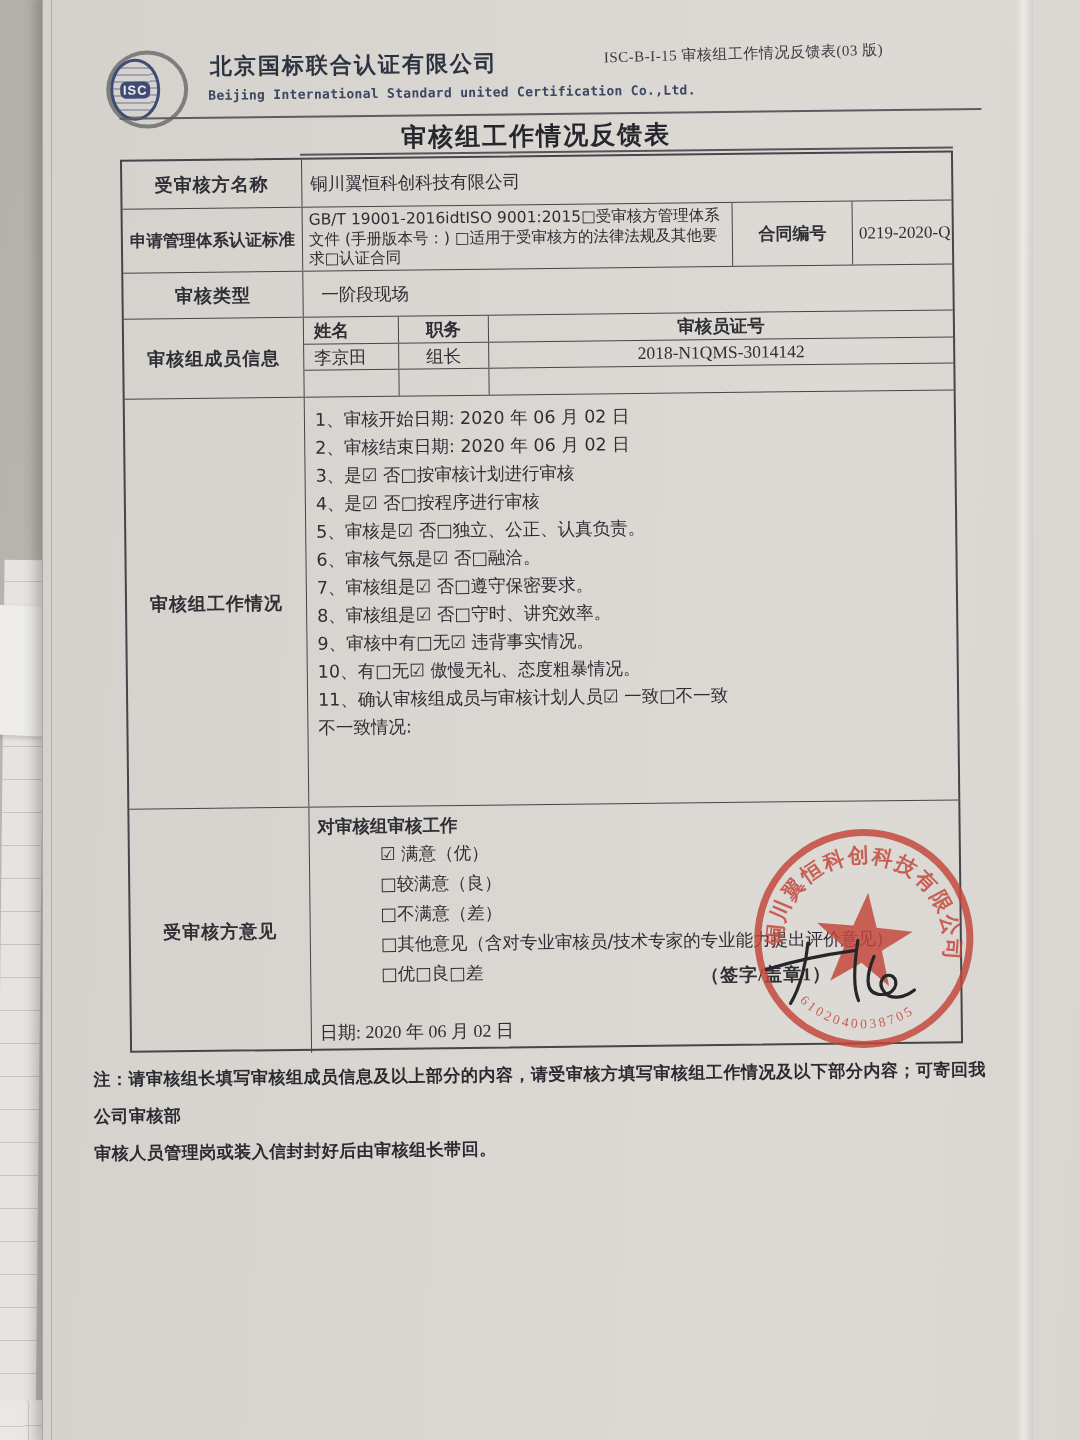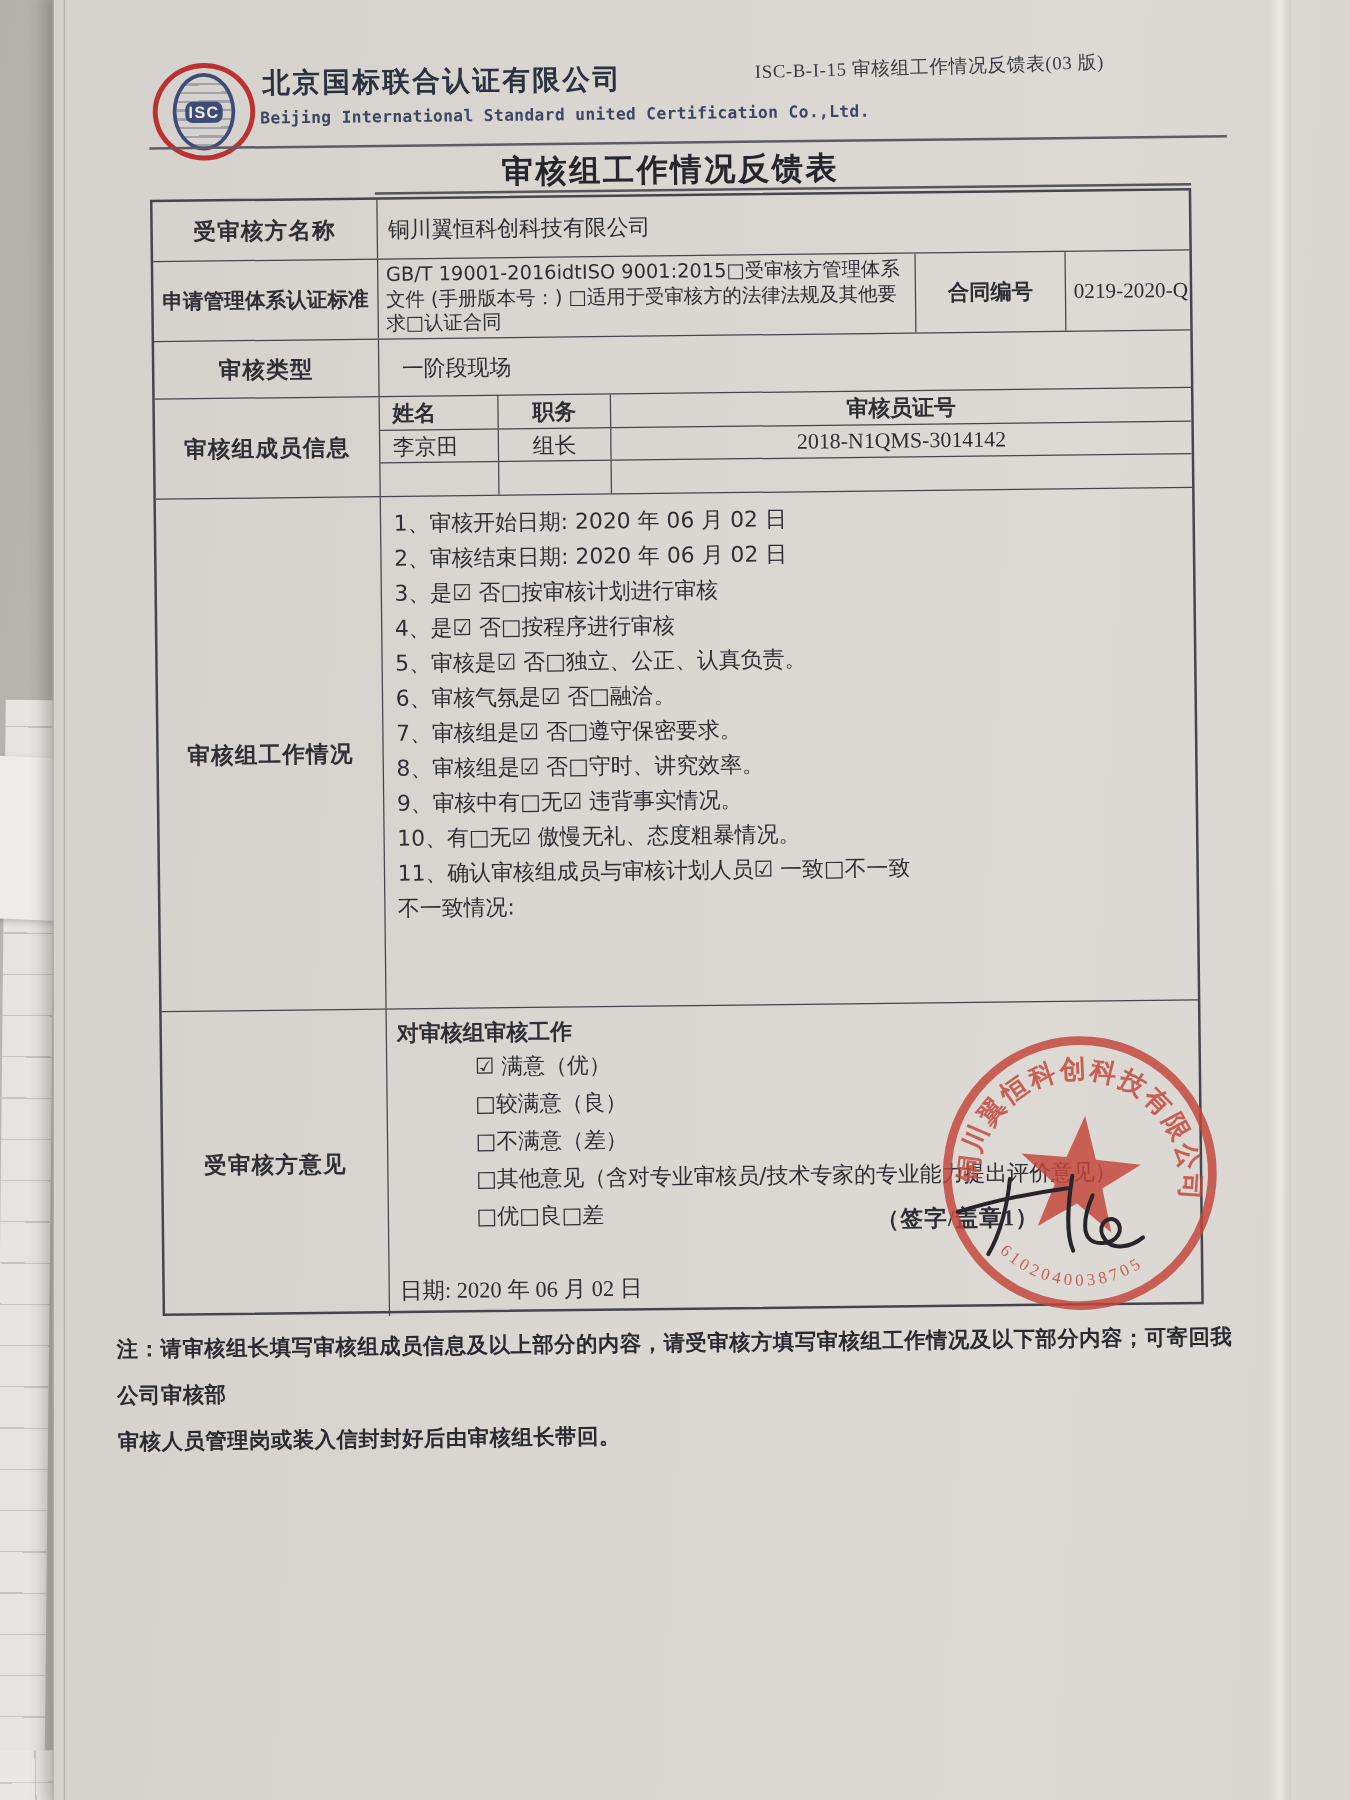--- a/index.html
+++ b/index.html
@@ -43,23 +43,23 @@
   .paper::after{ 
     content:"";position:absolute;left:972px;top:0;width:18px;height:100%;
     background:linear-gradient(90deg,rgba(255,255,255,0) 0%,rgba(255,255,255,.45) 50%,rgba(0,0,0,.04) 100%);
   }
   .content{
     position:absolute;left:70px;top:0;width:950px;height:1440px;
     transform:rotate(-.65deg);transform-origin:480px 600px;
   }
   
   .logo{
-    position:absolute;left:58px;top:46px;width:74px;height:70px;
-    border:4px solid #b91c1c;border-radius:50%;
-    display:flex;align-items:center;justify-content:center;opacity:.88;
+    position:absolute;left:42px;top:46px;width:74px;height:70px;
+    border:4px solid #737373;border-radius:50%;
+    display:flex;align-items:center;justify-content:flex-start;opacity:.88;
   }
   .logo .inner{
     width:44px;height:56px;border:3px solid #28396b;border-radius:50%;
     display:flex;align-items:center;justify-content:center;
     background:
       repeating-linear-gradient(0deg,rgba(40,57,107,.35) 0 2px,transparent 2px 7px);
   }
   .logo .isc{
     font-size:13px;font-weight:bold;color:#f0efeb;background:#28396b;
     padding:1px 3px;border-radius:6px;letter-spacing:1px;

